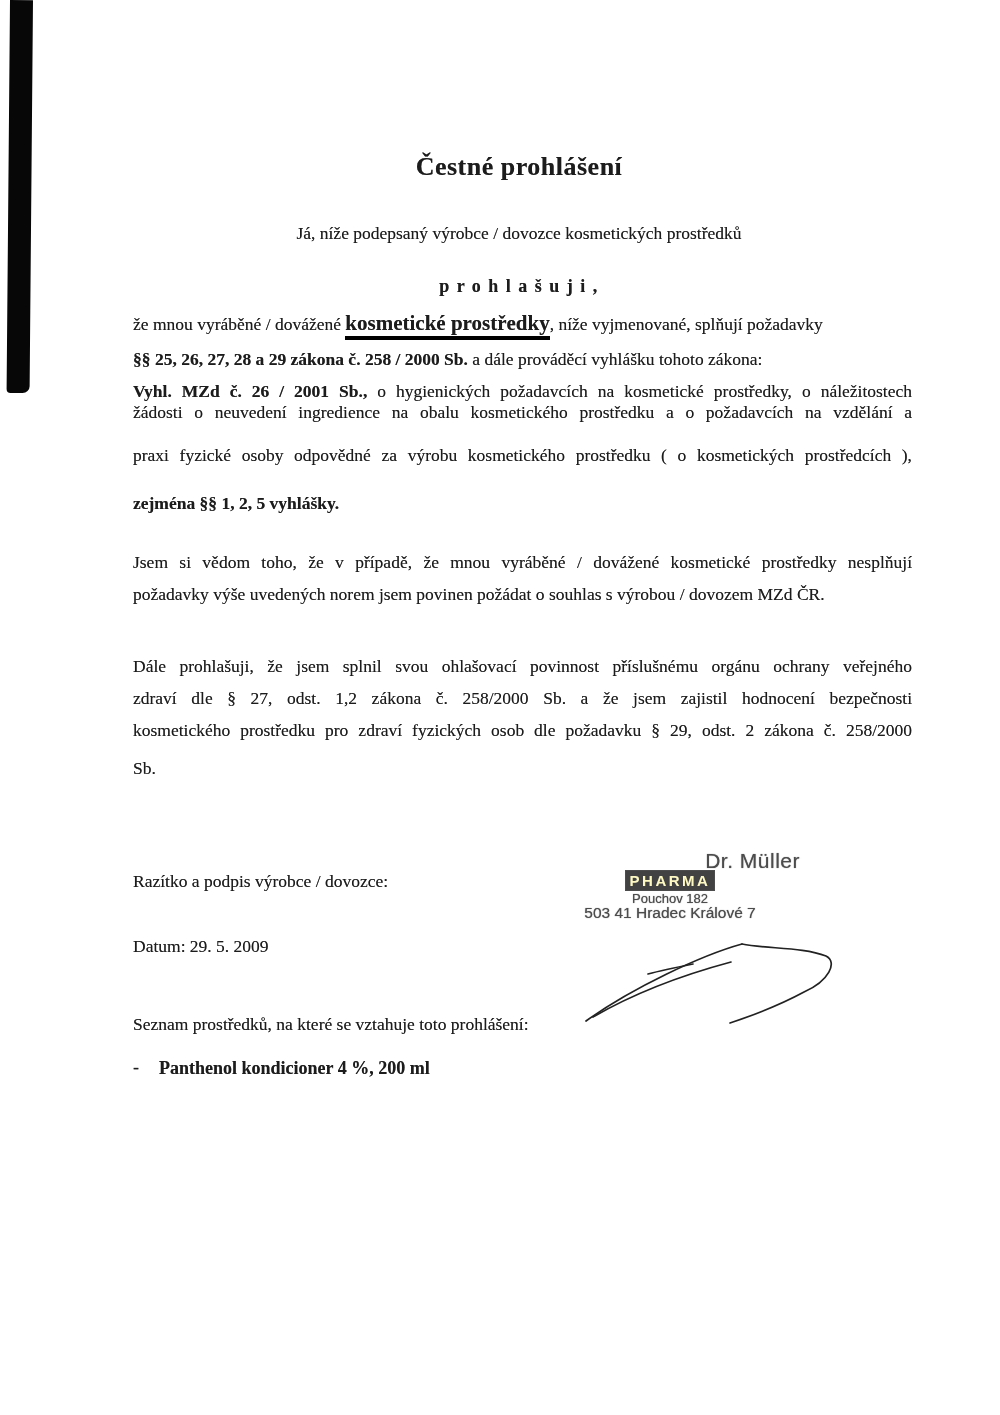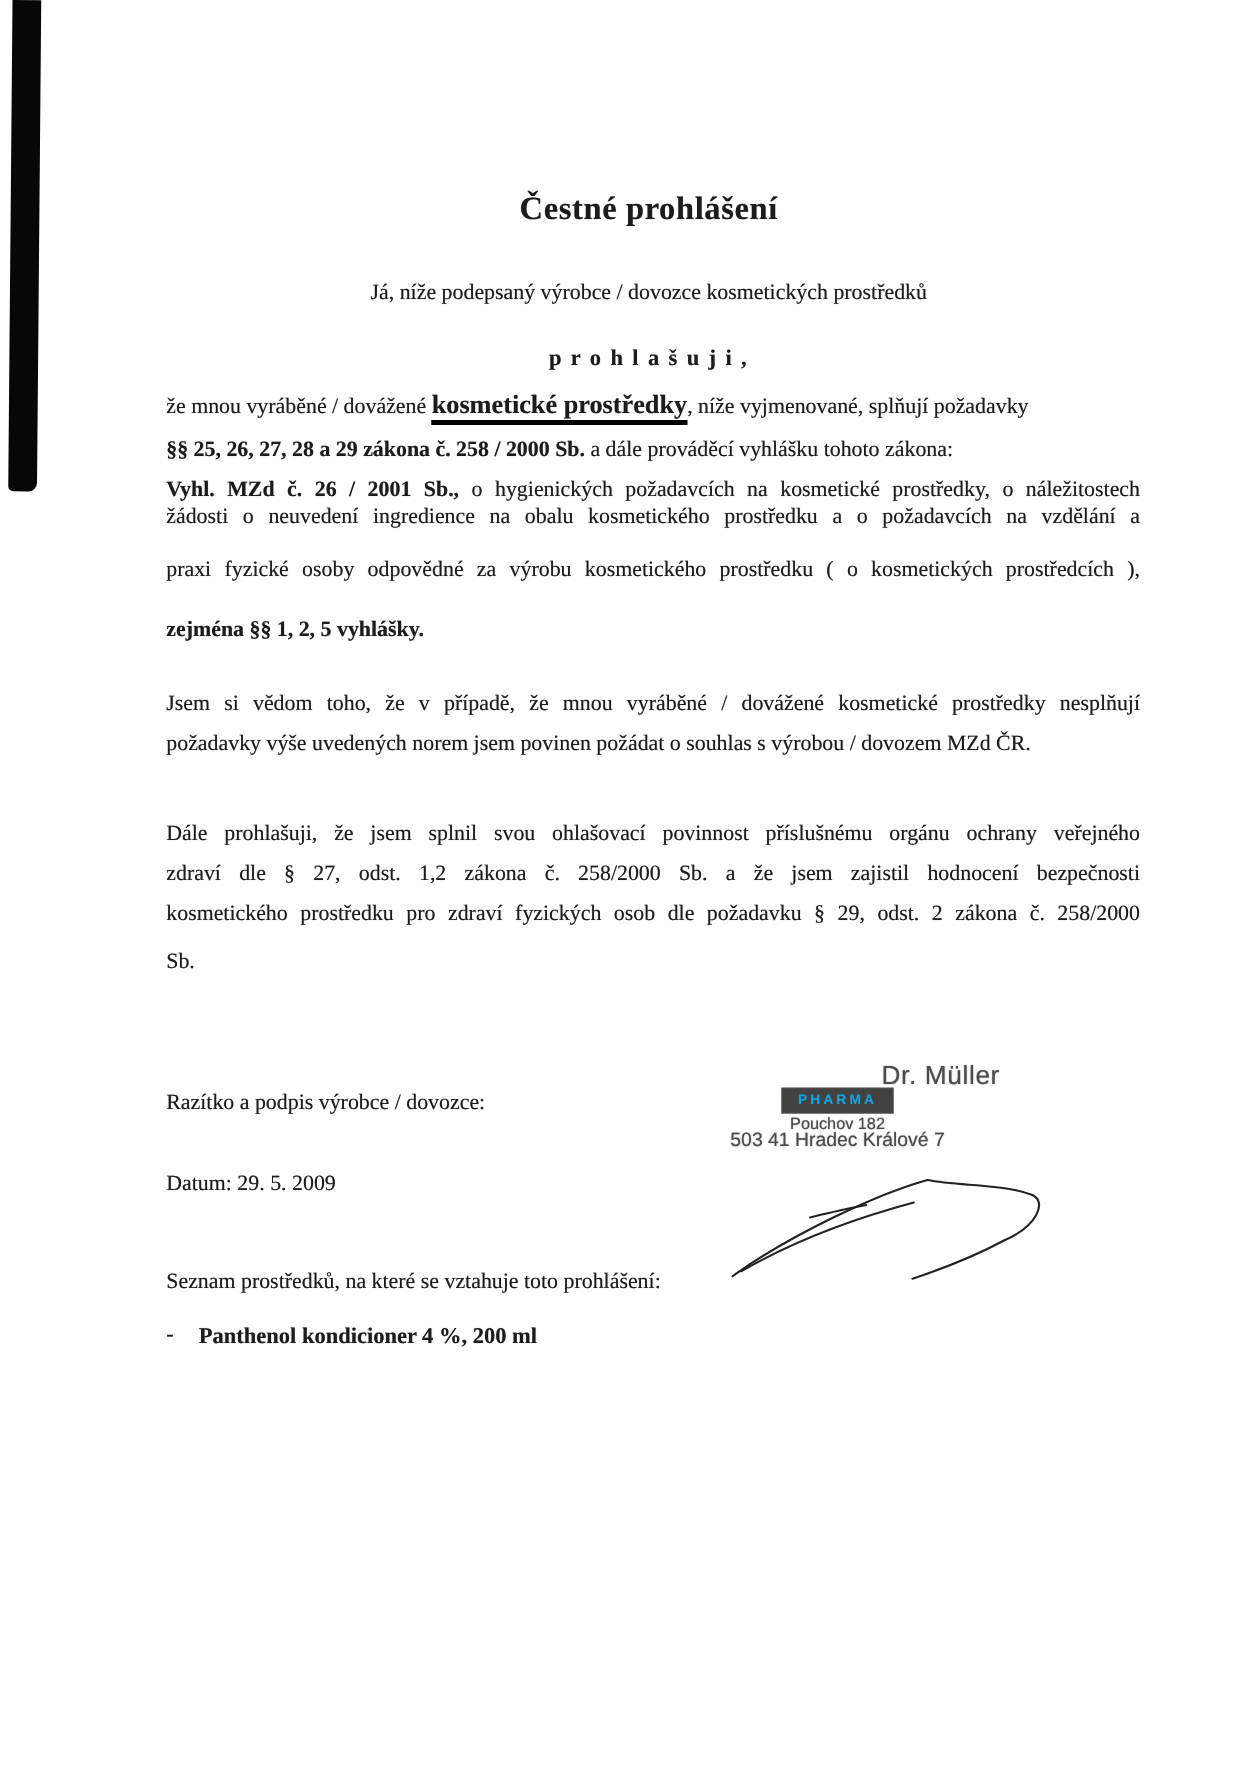--- a/index.html
+++ b/index.html
@@ -48,22 +48,22 @@
   
   .stamp{
     position:absolute;left:540px;top:852px;width:260px;
     text-align:center;color:#4c4c4c;
     font-family:"Liberation Sans","DejaVu Sans",sans-serif;
     text-shadow:0 0 1px rgba(80,80,80,.8);
   }
   .stamp-line1{font-size:21px;line-height:18px;letter-spacing:.5px;text-align:right;}
   .stamp-box{
     margin:1px auto 2px auto;width:88px;height:19px;line-height:19px;
-    background:#424242;color:#0ea5e9;
-    font-size:11px;font-weight:700;letter-spacing:2.5px;
+    background:#424242;color:#fef9c3;
+    font-size:15px;font-weight:700;letter-spacing:2.5px;
     box-shadow:0 0 0 1px #4c4c4c;
   }
   .stamp-line3{font-size:13px;line-height:13px;}
   .stamp-line4{font-size:15.5px;line-height:15px;}
   .signature{position:absolute;left:520px;top:928px;}
 </style>
 </head>
 <body>
 
 <div class="page">

